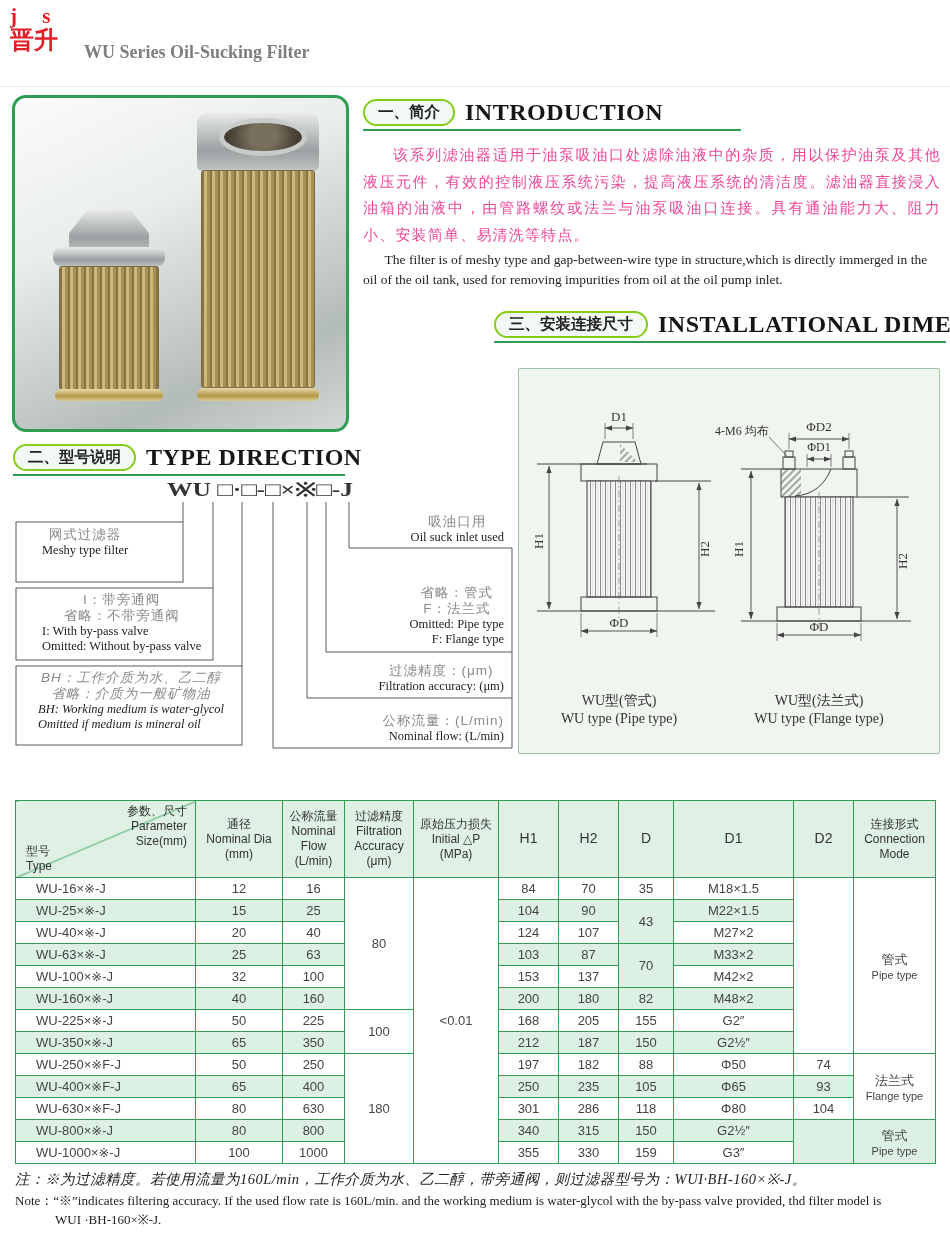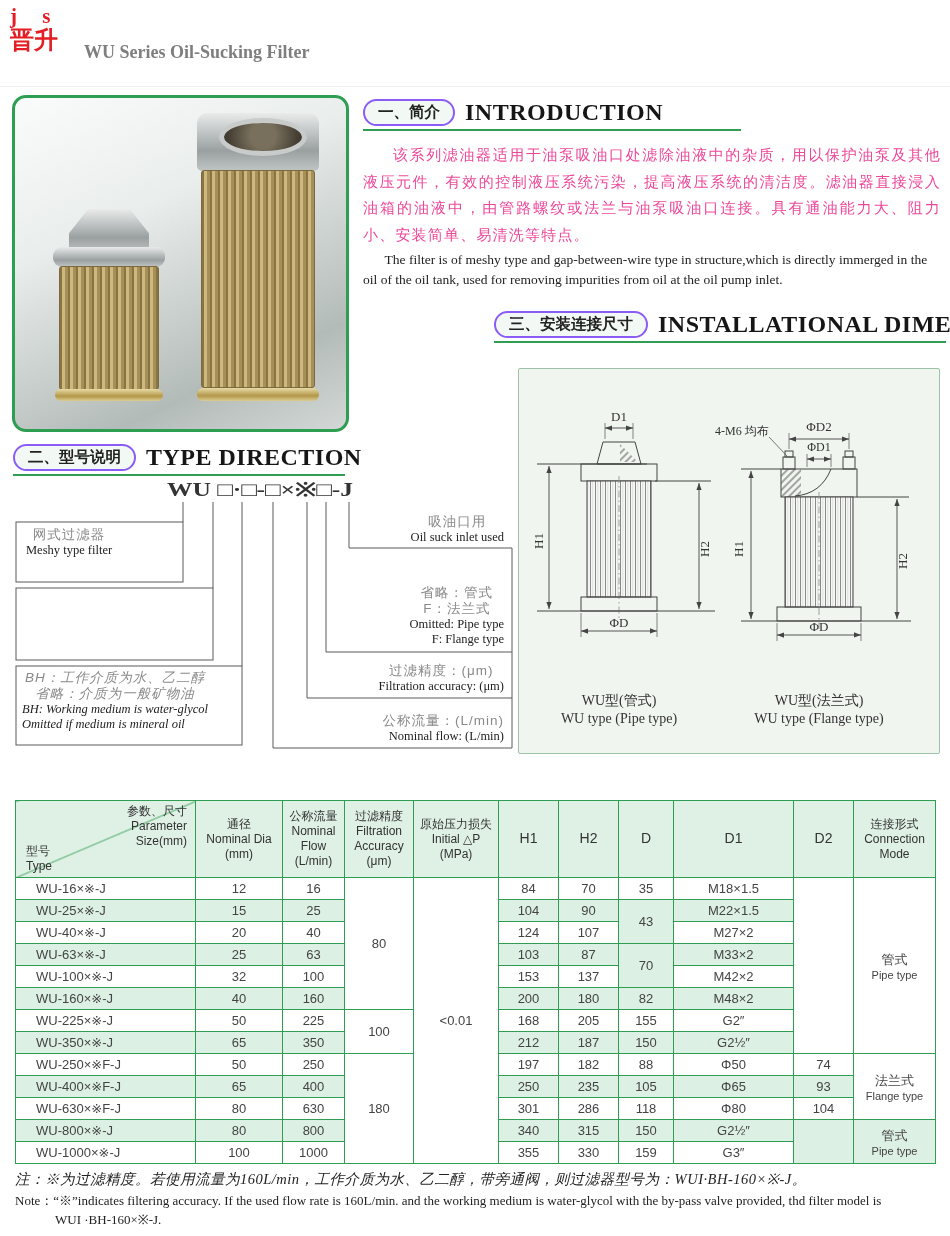--- a/index.html
+++ b/index.html
@@ -8,21 +8,21 @@
   
   .logo{position:absolute;left:10px;top:5px;color:#e31e25;font-weight:bold;line-height:1.05;}
   .logo .l1{font-size:21px;letter-spacing:10px;font-family:"Liberation Serif",serif;}
   .logo .l2{font-size:24px;}
   .title-zh{position:absolute;left:80px;top:4px;font-size:30px;font-weight:bold;color:#a8281e;letter-spacing:1px;}
   .title-en{position:absolute;left:84px;top:42px;font-size:18px;font-weight:bold;color:#7e7e7e;
             font-family:"Liberation Serif",serif;}
   .hdr-rule{position:absolute;left:0;top:86px;width:950px;height:1px;background:#ededed;}
   
   .sec{position:absolute;display:flex;align-items:flex-end;gap:10px;border-bottom:2px solid #2f9e52;padding-bottom:3px;}
-  .pill{border:2px solid #8b5cf6;border-radius:16px;background:#f2f9f4;padding:1px 13px;
+  .pill{border:2px solid #84cc16;border-radius:16px;background:#f2f9f4;padding:1px 13px;
         font-size:15.5px;font-weight:bold;color:#222;white-space:nowrap;}
   .sec-title{font-family:"Liberation Serif",serif;font-weight:bold;font-size:24px;color:#161616;
              letter-spacing:.5px;white-space:nowrap;}
   
   .photo{position:absolute;left:12px;top:95px;width:331px;height:331px;border:3px solid #2e9e52;border-radius:14px;
          background:linear-gradient(155deg,#fafcfb 0%,#e9edec 35%,#b3bbb8 78%,#d3d8d6 100%);overflow:hidden;}
   .filt{position:absolute;}
   .pleats{background:repeating-linear-gradient(90deg,#8a7443 0 2px,#cdb87e 2px 5px,#a78f58 5px 8px);
           border:1px solid #7c6a3e;}
   .metal{background:linear-gradient(180deg,#e9ebea,#9aa0a1 65%,#c0c5c4);}
@@ -45,21 +45,21 @@
   .intro-zh{position:absolute;left:363px;top:142px;width:578px;font-size:15px;line-height:1.78;color:#ec4899;
             text-indent:2em;letter-spacing:1.2px;text-align:justify;}
   .intro-en{position:absolute;left:363px;top:250px;width:578px;font-size:13.5px;line-height:1.5;color:#222;
             font-family:"Liberation Serif",serif;text-indent:1.6em;}
   
   .tdiag{position:absolute;left:10px;top:470px;width:520px;height:300px;}
   .tdiag svg{position:absolute;left:0;top:0;}
   .lab{position:absolute;line-height:1.18;}
   .lab .zh{font-size:13.5px;color:#8a8a8a;letter-spacing:1px;text-align:center;}
   .lab .en{font-size:12.5px;color:#222;font-family:"Liberation Serif",serif;}
-  .lab-l{text-align:left;}
+  .lab-l{text-align:left;margin-left:16px;}
   .lab-r{right:26px;text-align:right;}
   .p1{left:16px;top:57px;} .p2{left:16px;top:122px;} .p3{left:12px;top:200px;font-style:italic;}
   .p4{top:44px;} .p5{top:115px;} .p6{top:193px;} .p7{top:243px;}
   
   .inst{position:absolute;left:518px;top:368px;width:420px;height:384px;background:#f1f5f0;
         border:1px solid #9cc3a7;border-radius:2px;}
   
   .ttable{position:absolute;left:15px;top:800px;width:920px;border-collapse:collapse;table-layout:fixed;
           border:1px solid #8c8c8c;}
   .ttable th,.ttable td{border:1px solid #2f9e52;background:transparent;}
@@ -221,20 +221,26 @@
         <path d="M297 32 V228 H502"></path>
         <path d="M263 32 V278 H502"></path>
         <path d="M502 78 V278"></path>
       </g>
       <text x="157" y="26" textLength="186" lengthAdjust="spacingAndGlyphs" font-size="19" font-weight="bold">WU □·□-□×※□-J</text>
     </svg>
 
     <div class="lab lab-l p1">
       <div class="zh">网式过滤器</div>
       <div class="en">Meshy type filter</div>
+    </div>
+    <div class="lab lab-l p2">
+      <div class="zh">I：带旁通阀</div>
+      <div class="zh">省略：不带旁通阀</div>
+      <div class="en">I: With by-pass valve</div>
+      <div class="en">Omitted: Without by-pass valve</div>
     </div>
     <div class="lab lab-l p3">
       <div class="zh">BH：工作介质为水、乙二醇</div>
       <div class="zh">省略：介质为一般矿物油</div>
       <div class="en">BH: Working medium is water-glycol</div>
       <div class="en">Omitted if medium is mineral oil</div>
     </div>
     <div class="lab lab-r p4">
       <div class="zh">吸油口用</div>
       <div class="en">Oil suck inlet used</div>

